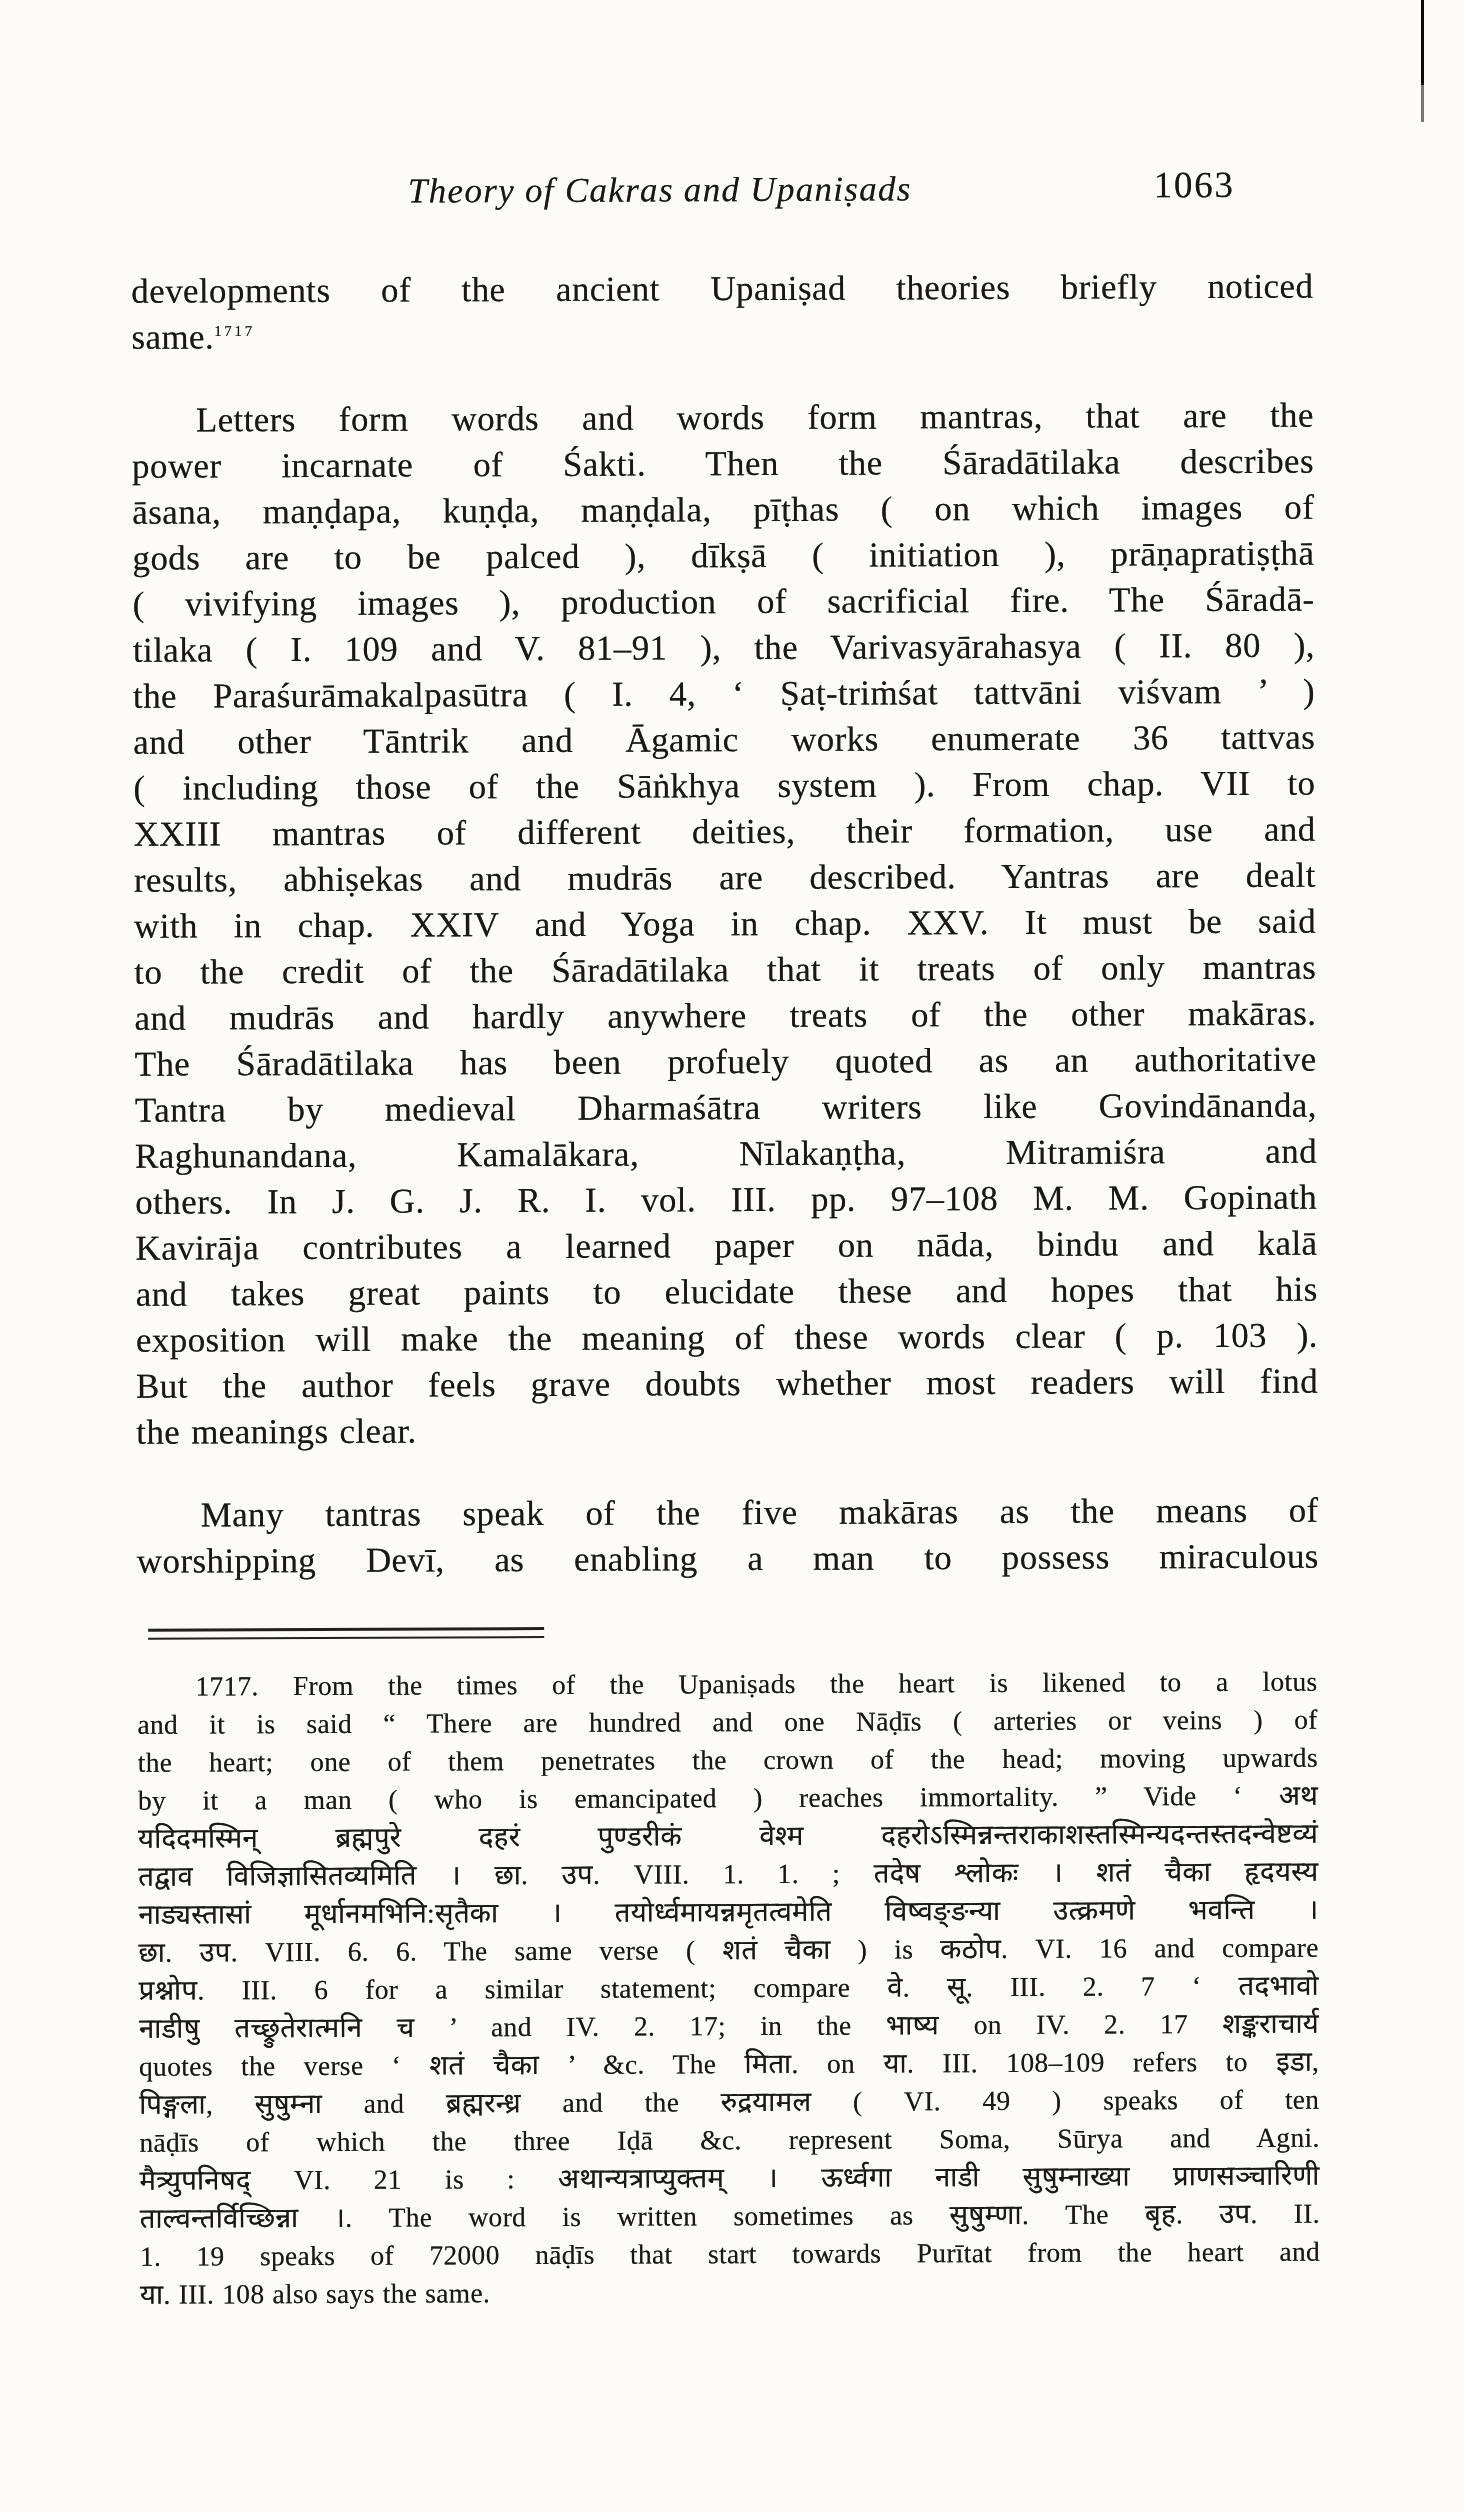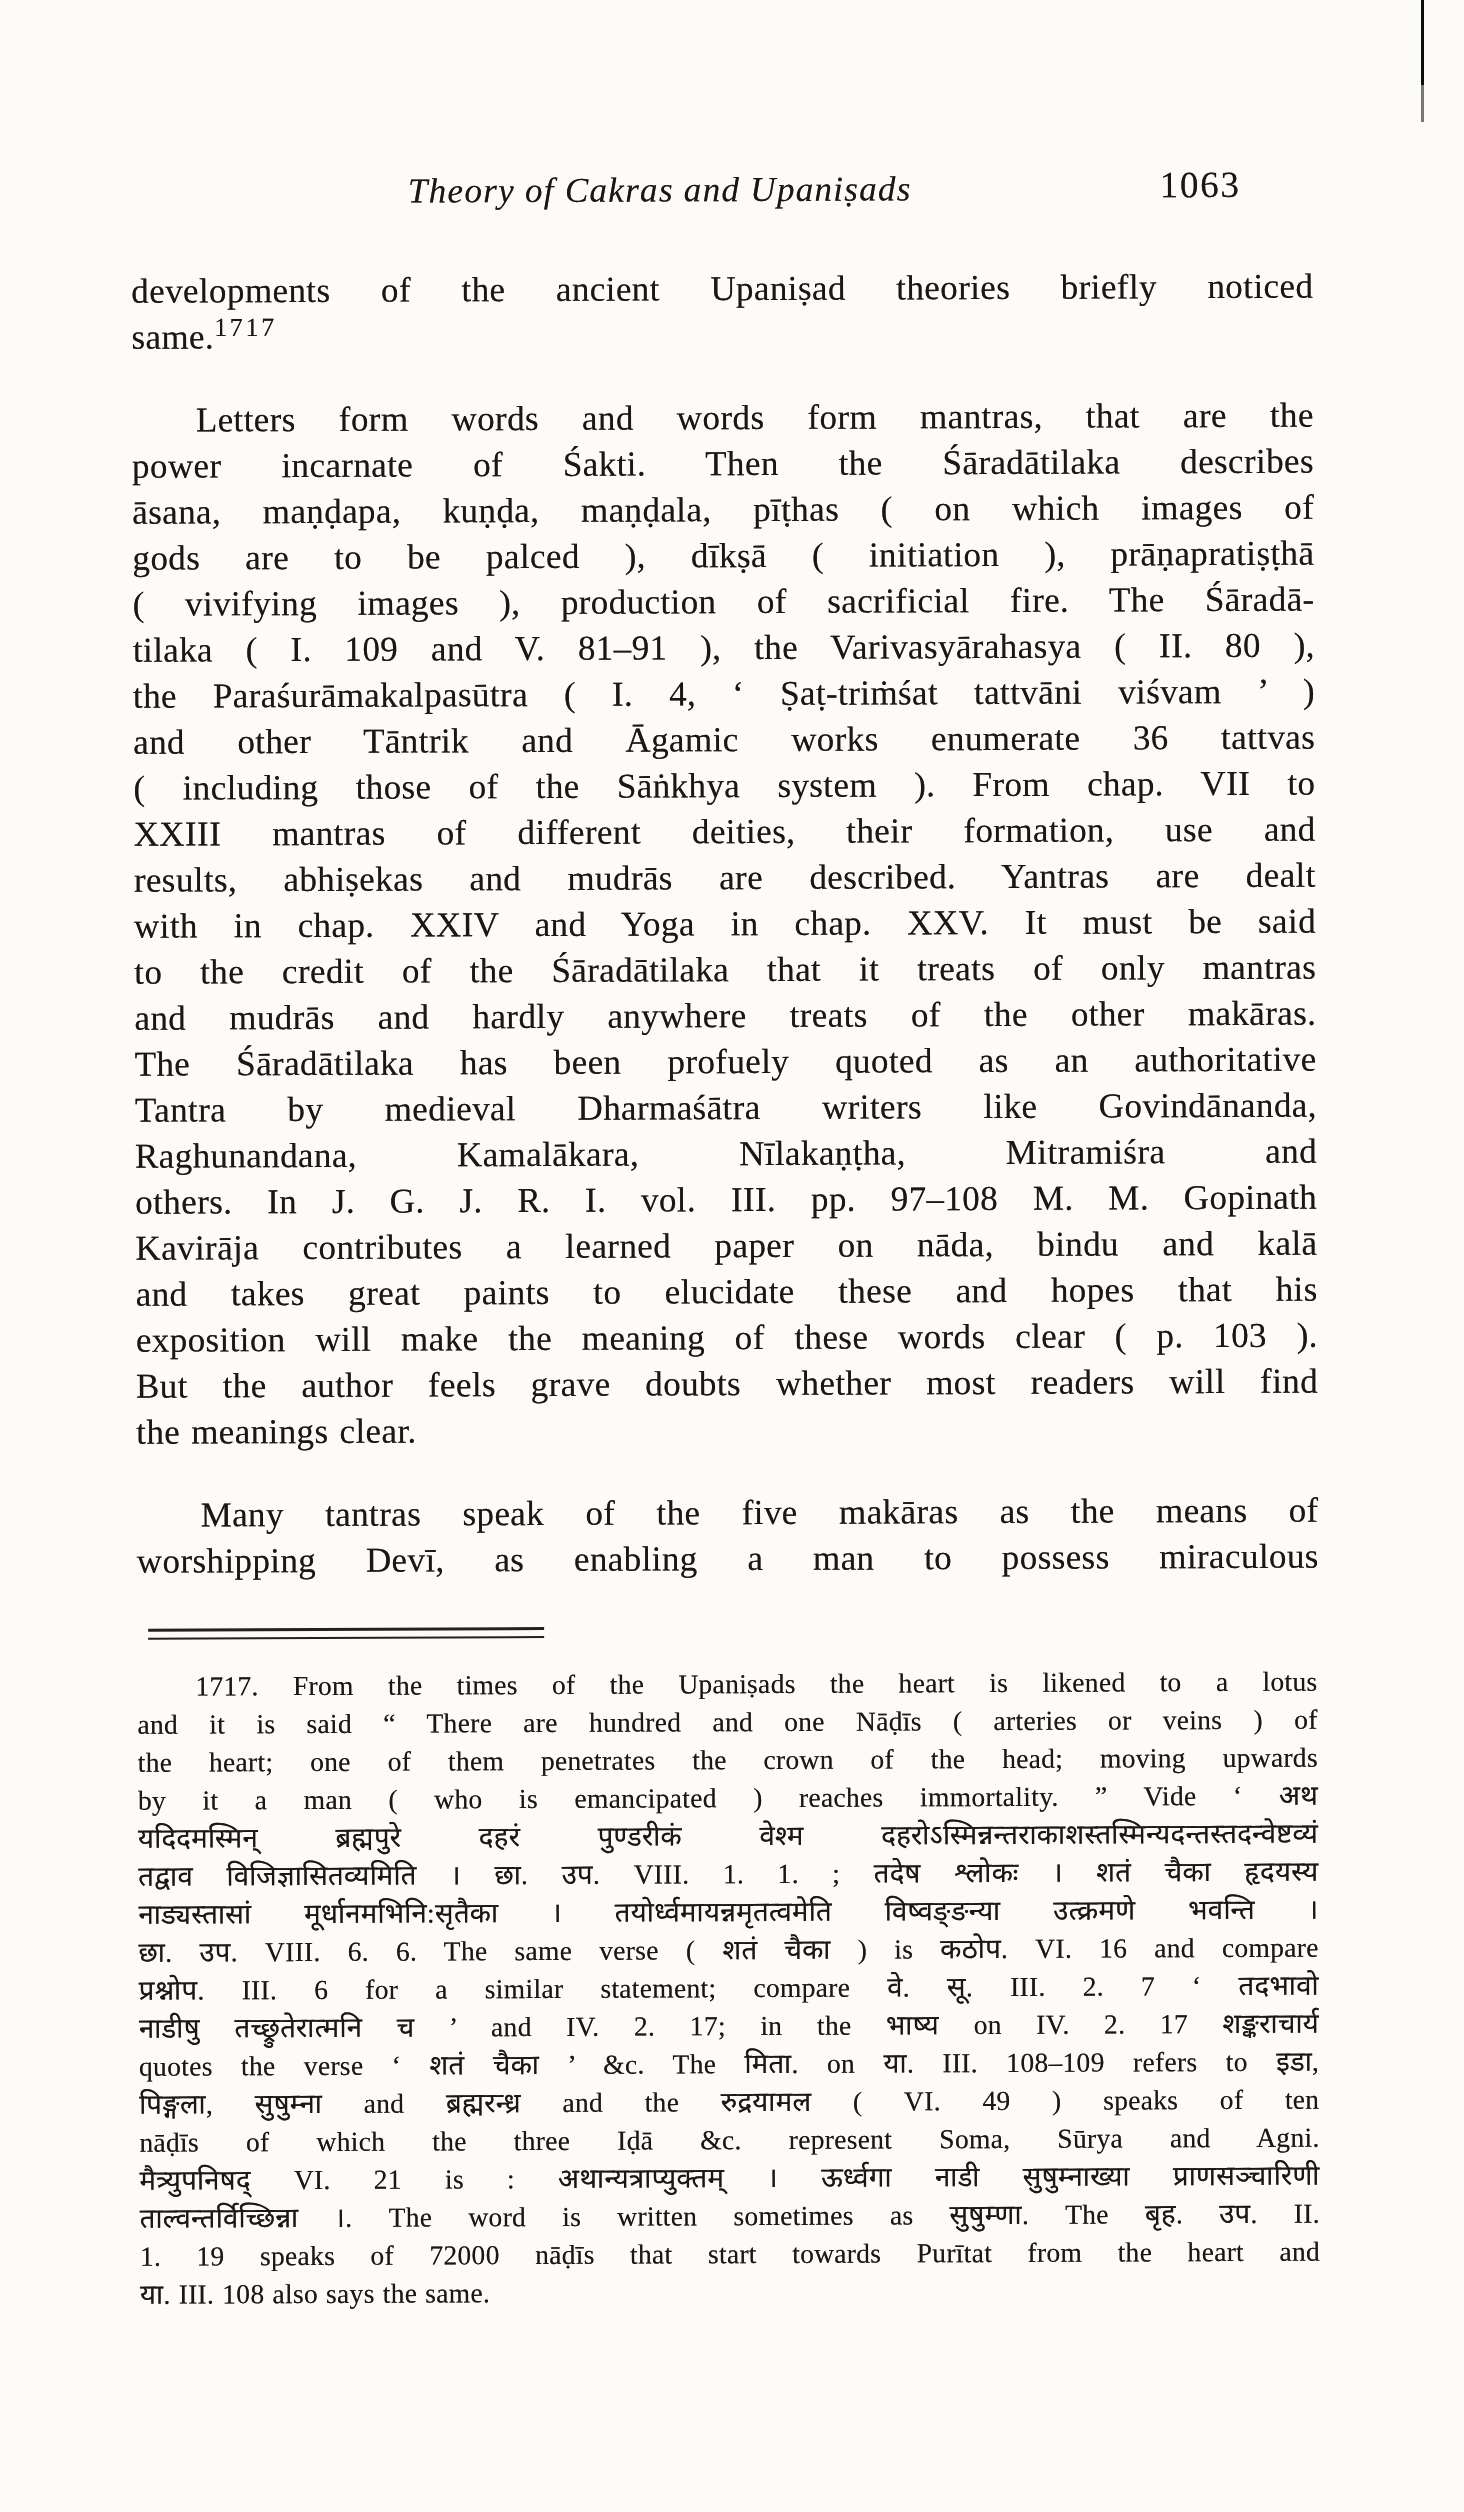--- a/index.html
+++ b/index.html
@@ -41,39 +41,39 @@
     font-style: italic;
     font-size: 35px;
     letter-spacing: 1.3px;
     text-align: center;
     transform: translateX(-62px);
     white-space: nowrap;
   }
   .head-page {
     position: absolute;
     top: -5.3px;
-    right: 72px;
+    right: 78px;
     font-size: 37px;
     letter-spacing: 1.8px;
     font-family: Liberation Serif, serif;
   }
   .para { margin: 0 0 37px 0; }
   .para.p3 { margin-bottom: 0; }
   .line {
     font-size: 35px;
     line-height: 46px;
     letter-spacing: 0.4px;
     word-spacing: 1.8px;
     text-align: justify;
     text-align-last: justify;
   }
   .line.last { text-align-last: left; }
   .line.indent { text-indent: 64px; }
   sup.fnref {
-    font-size: 26px;
+    font-size: 15px;
     line-height: 0;
     vertical-align: 12.4px;
     letter-spacing: 2.7px;
   }
   .fn-sep {
     width: 396px;
     height: 6.2px;
     margin: 44px 0 28px 10.6px;
     border-top: 3.5px solid #24211c;
     border-bottom: 2.7px solid #24211c;

